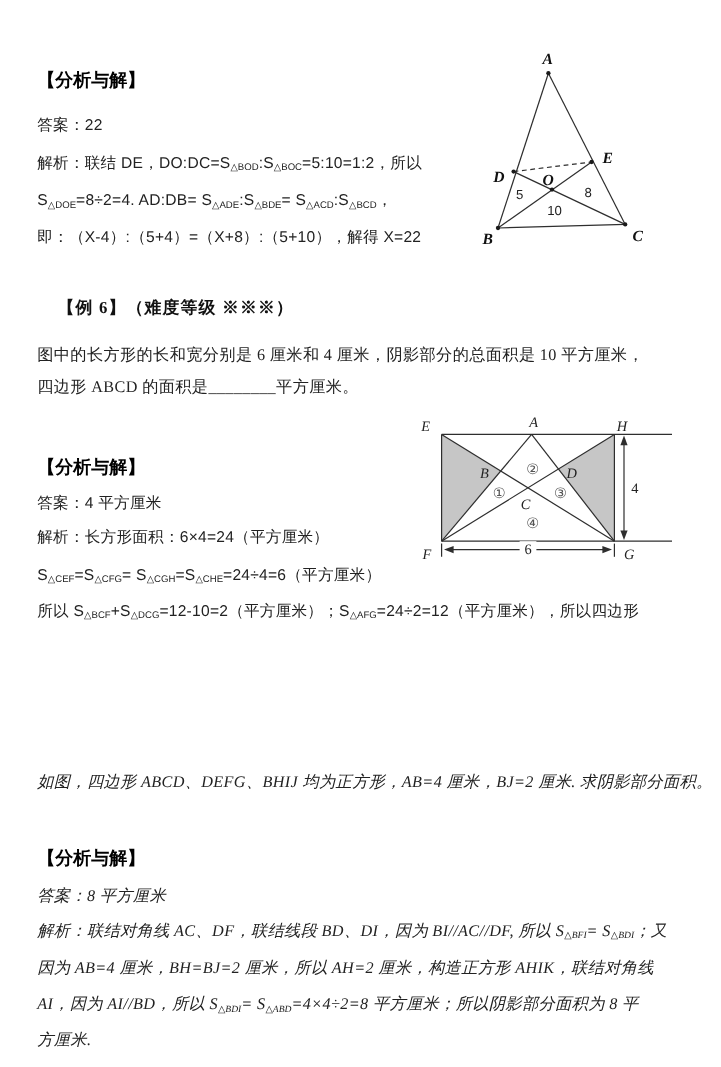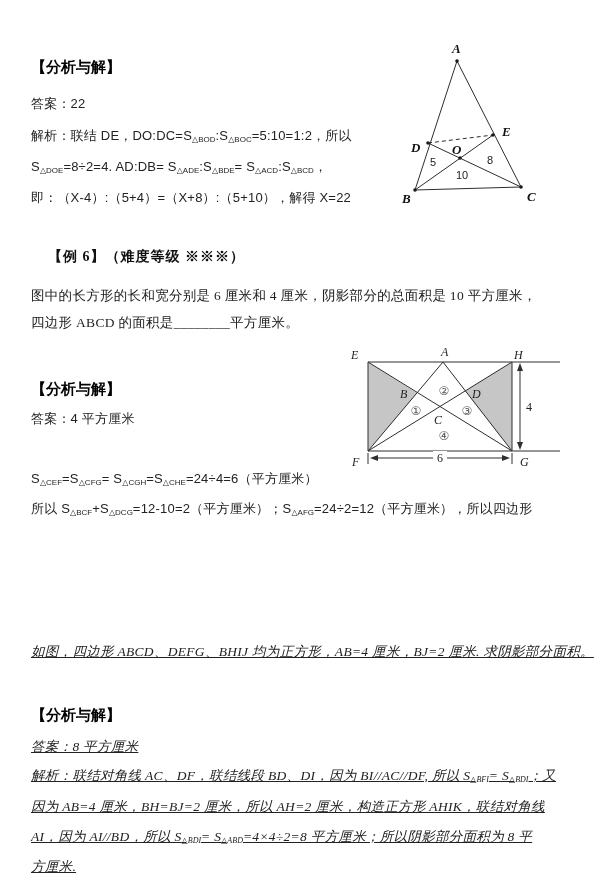--- a/index.html
+++ b/index.html
@@ -1,20 +1,20 @@
 <!DOCTYPE html>
 <html><head>
 <meta charset="utf-8">
 <style>
   html,body { margin:0; padding:0; background:#fff; }
   .page { position:relative; width:601px; height:889px; background:#ffffff; overflow:hidden;
           font-family:"Liberation Serif","DejaVu Serif",serif; color:#222; }
   .line { position:absolute; left:31px; white-space:nowrap; font-size:13.5px; letter-spacing:0.3px; }
   .sans { font-family:"Liberation Sans","DejaVu Sans",sans-serif; font-size:13px; letter-spacing:0.2px;text-align:right; }
-  .kai  { font-style:italic;text-decoration:underline; }
+  .kai  { font-style:italic; }
   .h-analysis { position:absolute; left:31px; font-weight:bold; font-size:15px; white-space:nowrap; color:#000000; }
   .h-example  { position:absolute; left:36px; font-weight:bold; font-size:14px; white-space:nowrap; color:#111; letter-spacing:1px;margin-left:12px; }
   sub { font-size:8px; vertical-align:-2px; letter-spacing:0; }
   .fig { position:absolute; }
   .vlab  { font:bold italic 13px "Liberation Serif",serif; fill:#111; }
   .vlab2 { font:italic 12px "Liberation Serif",serif; fill:#222; }
   .num   { font:11px "Liberation Sans",sans-serif; fill:#222; }
   .circ  { font:12px "DejaVu Sans",sans-serif; fill:#555; }
   .dim   { font:12px "Liberation Serif",serif; fill:#222; }
   .stroke { stroke:#2e2e2e; stroke-width:1; fill:none; }
@@ -99,20 +99,21 @@
     <text class="vlab2" x="89" y="84">C</text>
     <text class="vlab2" x="127" y="58">D</text>
     <text class="circ" x="71" y="75" text-anchor="middle">①</text>
     <text class="circ" x="99" y="55" text-anchor="middle">②</text>
     <text class="circ" x="122" y="75" text-anchor="middle">③</text>
     <text class="circ" x="99" y="100" text-anchor="middle">④</text>
   </svg>
 
   <div class="h-analysis" style="top:380px">【分析与解】</div>
   <div class="line sans" style="top:410px">答案：4 平方厘米</div>
+  <div class="line sans" style="top:439px">解析：长方形面积：6×4=24（平方厘米）</div>
   <div class="line sans" style="top:470px">S<sub>△CEF</sub>=S<sub>△CFG</sub>= S<sub>△CGH</sub>=S<sub>△CHE</sub>=24÷4=6（平方厘米）</div>
   <div class="line sans" style="top:500px">所以 S<sub>△BCF</sub>+S<sub>△DCG</sub>=12-10=2（平方厘米）；S<sub>△AFG</sub>=24÷2=12（平方厘米），所以四边形</div>
 
   <div class="line kai" style="top:643px">如图，四边形 ABCD、DEFG、BHIJ 均为正方形，AB=4 厘米，BJ=2 厘米. 求阴影部分面积。</div>
 
   <div class="h-analysis" style="top:706px">【分析与解】</div>
   <div class="line kai" style="top:738px">答案：8 平方厘米</div>
   <div class="line kai" style="top:767px">解析：联结对角线 AC、DF，联结线段 BD、DI，因为 BI//AC//DF, 所以 S<sub>△BFI</sub>= S<sub>△BDI</sub>；又</div>
   <div class="line kai" style="top:798px">因为 AB=4 厘米，BH=BJ=2 厘米，所以 AH=2 厘米，构造正方形 AHIK，联结对角线</div>
   <div class="line kai" style="top:828px">AI，因为 AI//BD，所以 S<sub>△BDI</sub>= S<sub>△ABD</sub>=4×4÷2=8 平方厘米；所以阴影部分面积为 8 平</div>

